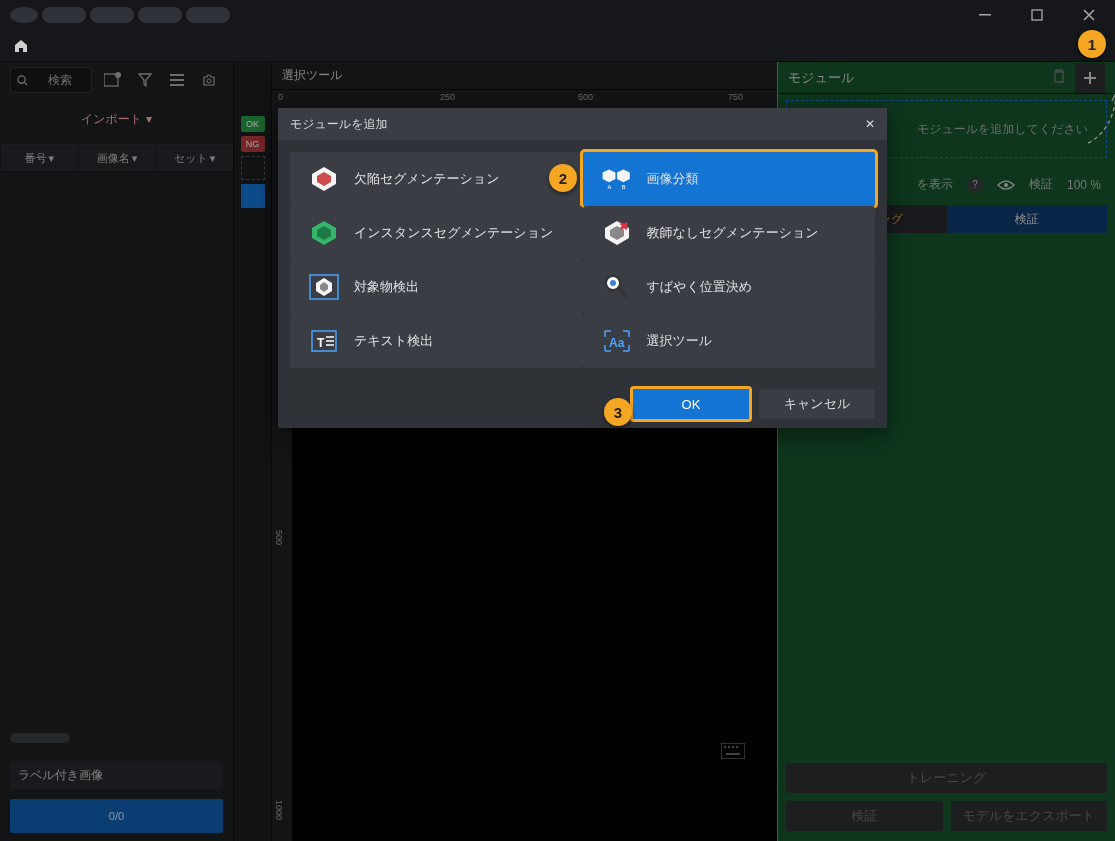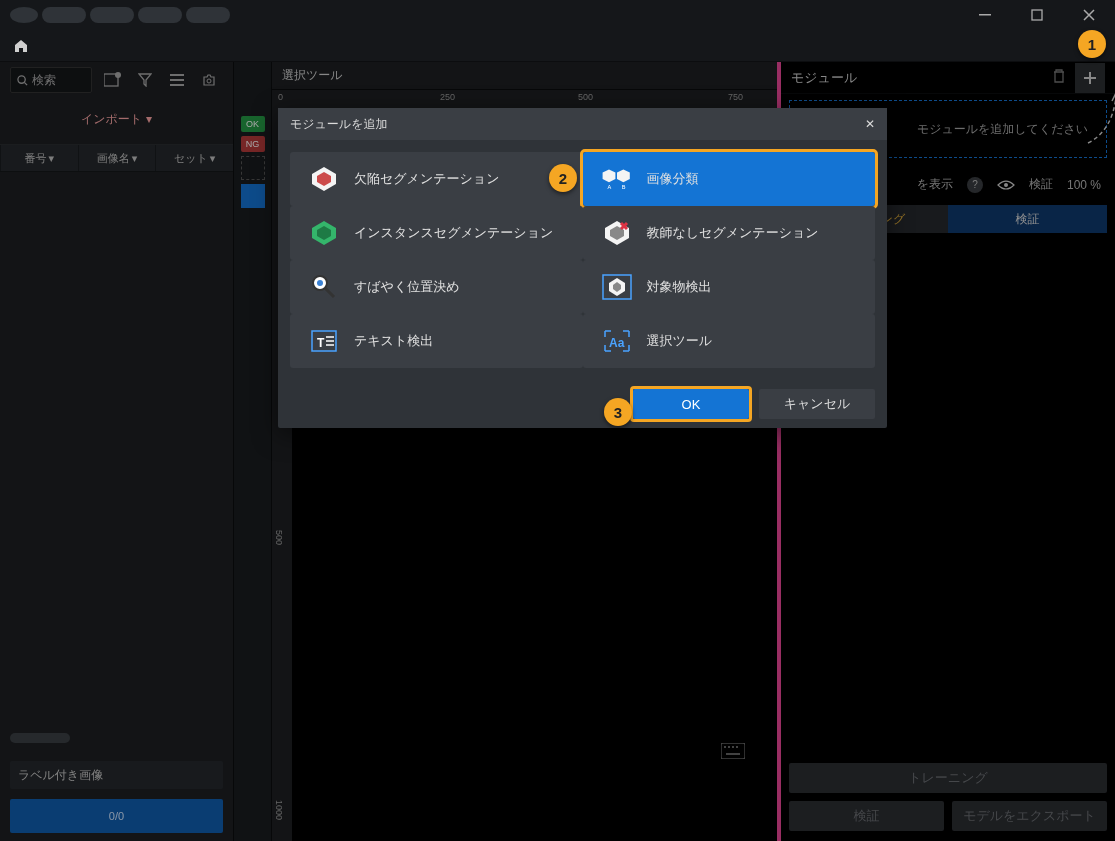--- a/index.html
+++ b/index.html
@@ -17,21 +17,21 @@
   
   .tabrow { height: 32px; background: #15171a; display: flex; align-items: center; padding: 0 6px; border-bottom: 1px solid #0c0d0f; }
   .home-btn { width: 30px; height: 28px; display: flex; align-items: center; justify-content: center; }
   .tab { background: #232629; height: 26px; display: flex; align-items: center; padding: 0 10px; border-radius: 2px; margin-left: 6px; font-size: 12px; color: #c6c6c6; gap: 28px; }
   .tab-close { color: #888; }
 
   
   .main { display: flex; height: calc(100% - 62px); }
   .sidebar { width: 234px; background: #1e2023; display: flex; flex-direction: column; border-right: 1px solid #0c0d0f; }
   .side-tools { height: 36px; display: flex; align-items: center; padding: 0 10px; gap: 10px; }
-  .search { flex: 0 0 82px; height: 26px; background: #15171a; border: 1px solid #333; border-radius: 2px; display: flex; align-items: center; padding: 0 6px; gap: 4px; color: #aaa; font-size: 12px; }
+  .search { flex: 0 0 82px; height: 26px; background: #15171a; border: 1px solid #333; border-radius: 2px; display: flex; align-items: center; padding: 0 6px; gap: 20px; color: #aaa; font-size: 12px; }
   .icon-sq { width: 22px; height: 22px; display: flex; align-items: center; justify-content: center; }
   .import-row { display: flex; justify-content: center; align-items: center; height: 30px; gap: 4px; color: #fca5a5; font-size: 12px; margin-top: 6px; }
   .filters { display: flex; gap: 0; height: 28px; margin-top: 10px; border-top: 1px solid #2a2d31; border-bottom: 1px solid #15171a; }
   .filter { flex: 1; background: #26292d; display: flex; align-items: center; justify-content: center; font-size: 11px; gap: 2px; border-left: 1px solid #1a1c1f; color: #c0c0c0; }
   .bottom-block { margin-top: auto; padding: 8px 10px; }
   .scroll-thumb { width: 60px; height: 10px; background: #3b3f44; border-radius: 5px; margin-bottom: 18px; }
   .label-row { background: #26292d; height: 28px; display: flex; align-items: center; padding: 0 8px; font-size: 12px; border-radius: 2px; color: #c6c6c6; }
   .progress { height: 34px; background: #105fb0; border-radius: 2px; margin-top: 10px; position: relative; }
   .progress span { position: absolute; left: 50%; top: 50%; transform: translate(-50%,-50%); color: #cfe4ff; font-size: 11px; }
 
@@ -45,21 +45,21 @@
   .canvas { flex: 1; background: #1a1c1f; position: relative; }
   .canvas-header { height: 28px; display: flex; align-items: center; padding: 0 10px; background: #1e2023; border-bottom: 1px solid #0c0d0f; }
   .ruler-h { height: 20px; background: #1e2023; position: relative; font-size: 9px; color: #9a9a9a; }
   .ruler-h .tick { position: absolute; top: 2px; }
   .dark-canvas { position: absolute; top: 48px; bottom: 0; left: 20px; right: 0; background: #000; }
   .kbd-icon { position: absolute; right: 30px; bottom: 80px; width: 28px; height: 20px; display:flex; align-items:center; justify-content:center; }
   .vruler { position:absolute; left:0; top:48px; bottom:0; width:20px; background:#1e2023; font-size:9px; color:#9a9a9a;}
   .vruler .vt{ position:absolute; left:2px;}
 
   
-  .rightpanel { width: 338px; background: #000000; border-left: 4px solid #ec4899; display: flex; flex-direction: column; }
+  .rightpanel { width: 338px; background: #14532d; border-left: 1px solid #ec4899; display: flex; flex-direction: column; }
   .mod-header { height: 32px; display: flex; align-items: center; padding: 0 10px; gap: 8px; border-bottom: 1px solid #0c0d0f; }
   .mod-header .spacer { flex: 1; }
   .add-btn { width: 30px; height: 30px; background: #2b2e32; display: flex; align-items: center; justify-content: center; }
   .dropzone { height: 58px; margin: 6px 8px; border: 1px dashed #1474d4; display: flex; align-items: center; justify-content: flex-end; color: #a8a8a8; font-size: 12px; padding: 0 18px; position:relative; }
   .arrow-anno{ position:absolute; right:-16px; top:-14px; width:40px; height:60px; }
   .info-row { display: flex; align-items: center; justify-content: flex-end; gap: 14px; padding: 12px 14px; font-size: 12px; color: #b6b6b6; }
   .info-row .q { width: 16px; height: 16px; border-radius: 50%; background: #3a3d41; display: flex; align-items: center; justify-content: center; font-size: 10px; color: #bbb; }
   .tabbar2 { display: flex; margin: 0 8px; }
   .tab2 { flex: 1; height: 28px; display: flex; align-items: center; justify-content: center; font-size: 12px; background: #26292d; }
   .tab2.left { color: #e8b23a; }
@@ -307,41 +307,41 @@
             <polygon points="16,2 28,9 28,19 16,26 4,19 4,9" fill="#f4f4f4"></polygon>
             <polygon points="16,7 23,11 23,17 16,21 9,17 9,11" fill="#888"></polygon>
             <path d="M20 4 L26 10" stroke="#d34" stroke-width="3"></path>
             <path d="M26 4 L20 10" stroke="#d34" stroke-width="3"></path>
           </svg>
         </div>
       <span>教師なしセグメンテーション</span>
     </div>
     <div class="card">
       <div class="card-icon">
+          <svg viewBox="0 0 32 28" width="32" height="28">
+            <rect x="2" y="2" width="28" height="24" fill="none" stroke="#4aa3ff" stroke-width="1.5"></rect>
+            <polygon points="16,5 24,10 24,18 16,23 8,18 8,10" fill="#f4f4f4"></polygon>
+            <polygon points="16,9 20,12 20,16 16,19 12,16 12,12" fill="#888"></polygon>
+          </svg>
+        </div>
+      <span>対象物検出</span>
+    </div>
+    <div class="card">
+      <div class="card-icon">
           <svg viewBox="0 0 28 28" width="28" height="28">
             <circle cx="10" cy="10" r="7" fill="#fff" stroke="#333" stroke-width="2"></circle>
             <circle cx="10" cy="10" r="3" fill="#3b82d4"></circle>
             <path d="M15 15 L24 24" stroke="#333" stroke-width="3"></path>
           </svg>
         </div>
       <span>すばやく位置決め</span>
     </div>
     <div class="card">
       <div class="card-icon">
           <svg viewBox="0 0 32 28" width="32" height="28">
-            <rect x="2" y="2" width="28" height="24" fill="none" stroke="#4aa3ff" stroke-width="1.5"></rect>
-            <polygon points="16,5 24,10 24,18 16,23 8,18 8,10" fill="#f4f4f4"></polygon>
-            <polygon points="16,9 20,12 20,16 16,19 12,16 12,12" fill="#888"></polygon>
-          </svg>
-        </div>
-      <span>対象物検出</span>
-    </div>
-    <div class="card">
-      <div class="card-icon">
-          <svg viewBox="0 0 32 28" width="32" height="28">
             <rect x="4" y="4" width="24" height="20" fill="none" stroke="#4aa3ff" stroke-width="1.5"></rect>
             <text x="9" y="20" font-size="12" fill="#fff" font-weight="bold">T</text>
             <path d="M18 10 h8 M18 14 h8 M18 18 h8" stroke="#fff" stroke-width="1.5"></path>
           </svg>
         </div>
       <span>テキスト検出</span>
     </div>
     <div class="card">
       <div class="card-icon">
           <svg viewBox="0 0 32 28" width="32" height="28">

